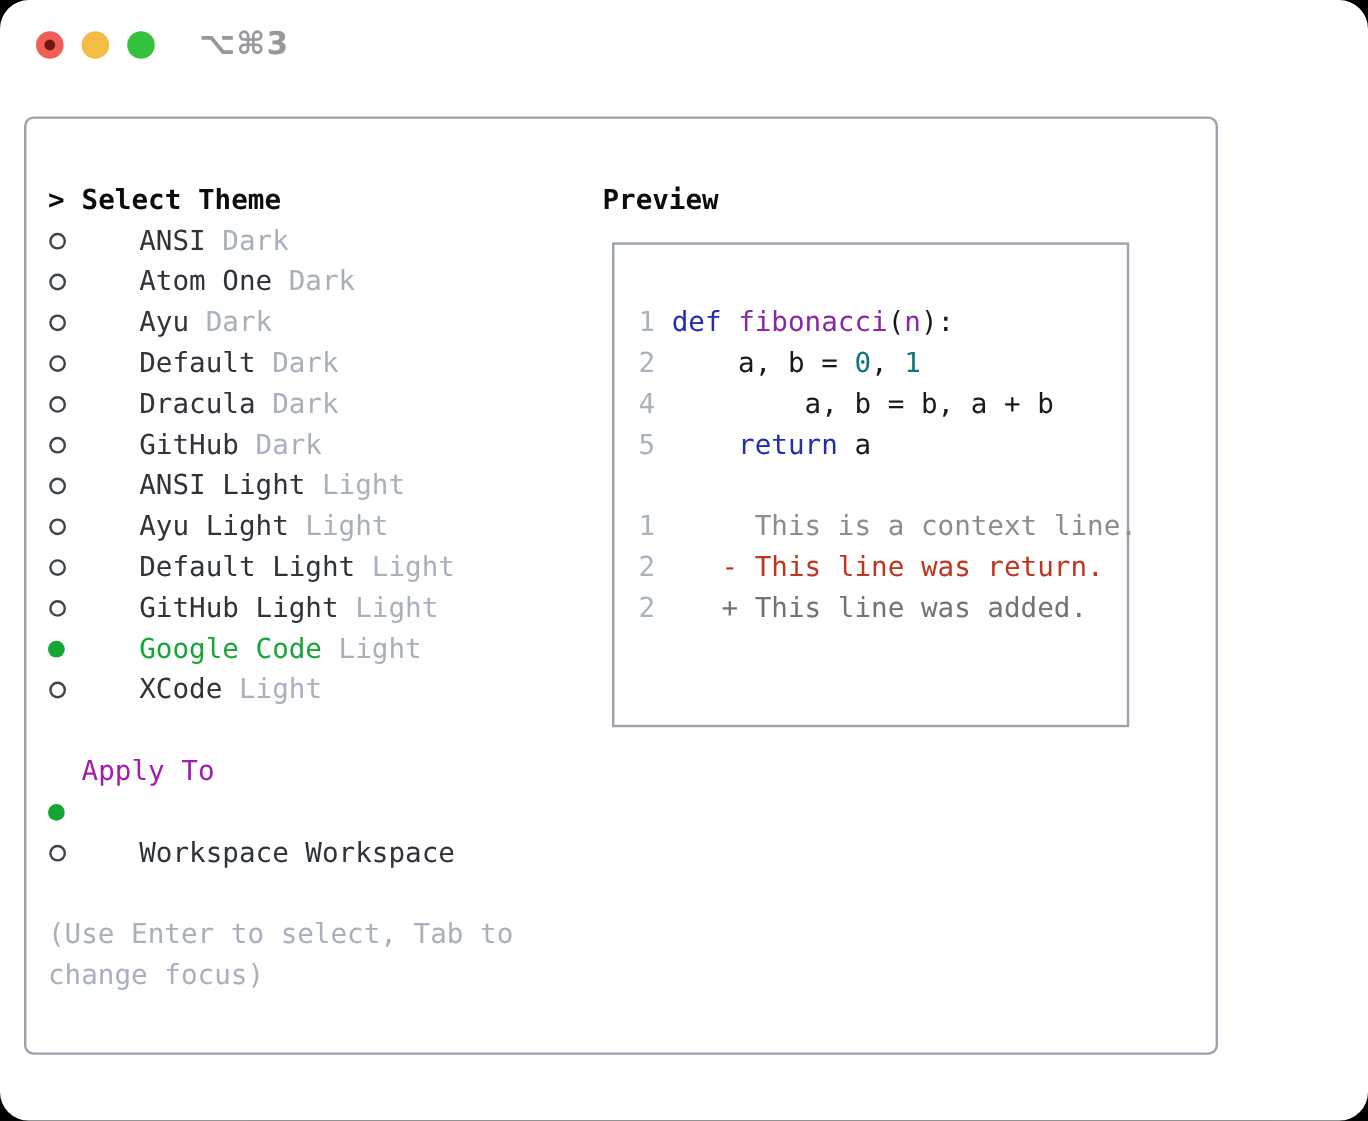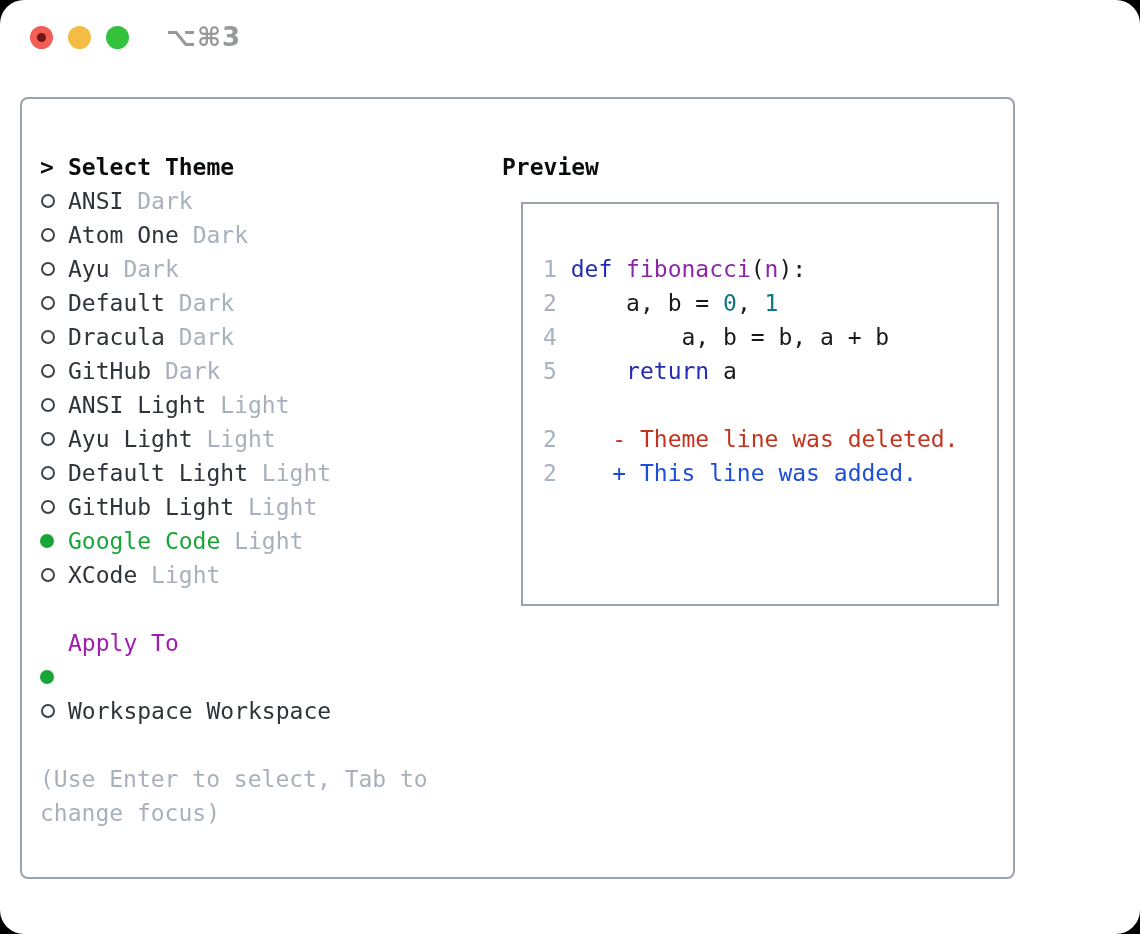--- a/index.html
+++ b/index.html
@@ -32,45 +32,45 @@
   }
   
   .left-col{position:absolute;left:18px;top:51px;font-size:23px;}
   .row{display:flex;align-items:center;height:34px;white-space:pre;}
   .mk{display:inline-flex;align-items:center;width:28px;flex:0 0 28px;}
   .cursor-glyph{font-weight:bold;color:#0a0c0e;}
   .ring{display:inline-block;width:10px;height:10px;border:2px solid #3e444b;border-radius:50%;margin-left:1px;}
   .dotsel{display:inline-block;width:14px;height:14px;background:#17a636;border-radius:50%;}
   .hdr{font-weight:bold;color:#0a0c0e;text-align:right;}
   .hdr2{color:#a21caf;}
-  .nm{color:#2f343a;margin-right:1ch;}
+  .nm{color:#2f343a;margin-right:1ch;margin-left:48px;}
   .nm.sel{color:#17a636;}
   .nm.nomargin{margin-right:0;}
   .var{color:#a8b0bc;}
   .blank{height:34px;}
   .help-line{height:34px;line-height:34px;white-space:pre;color:#a8b0bc;}
   
   .preview-title{
     position:absolute;left:480px;top:51px;height:34px;line-height:34px;
     font-size:23px;font-weight:bold;color:#0a0c0e;
   }
   .preview-box{
-    position:absolute;left:488px;top:103px;width:478px;height:404px;
-    border:2px solid #99a2ad;box-sizing:border-box;background:#fff;margin-left:11px;
+    position:absolute;left:488px;top:103px;width:431px;height:404px;
+    border:2px solid #99a2ad;box-sizing:border-box;background:#fff;
   }
   .code{position:absolute;left:20px;top:48px;font-size:23px;}
   .code-line{height:34px;line-height:34px;white-space:pre;}
   .num{color:#a9b2bf;}
   .c-kw{color:#222db1;}
   .c-fn{color:#8c26a9;}
   .c-lit{color:#0f7580;}
   .c-pln{color:#17191d;}
   .c-ctx{color:#8b8e91;}
   .c-del{color:#c23420;}
-  .c-add{color:#1d4ed8;}
+  .c-add{color:#737373;}
 </style>
 </head>
 <body>
 
 <div class="window">
 
   <div class="titlebar">
     <span class="tl tl-close">
         <span class="dot-inner"></span>
       </span>
@@ -170,19 +170,20 @@
     </div>
 
     <div class="preview-title">Preview</div>
     <div class="preview-box">
       <div class="code">
           <div class="code-line"><span class="num">1 </span><span class="c-kw">def</span><span class="c-pln"> </span><span class="c-fn">fibonacci</span><span class="c-pln">(</span><span class="c-fn">n</span><span class="c-pln">):</span></div>
           <div class="code-line"><span class="num">2 </span><span class="c-pln">    a, b = </span><span class="c-lit">0</span><span class="c-pln">, </span><span class="c-lit">1</span></div>
           <div class="code-line"><span class="num">4 </span><span class="c-pln">        a, b = b, a + b</span></div>
           <div class="code-line"><span class="num">5 </span><span class="c-pln">    </span><span class="c-kw">return</span><span class="c-pln"> a</span></div>
           <div class="code-line"><span class="num"></span></div>
-          <div class="code-line"><span class="num">2 </span><span class="c-del">   - Theme line was deleted.</span></div>
+          <div class="code-line"><span class="num">1 </span><span class="c-ctx">     This is a context line.</span></div>
+          <div class="code-line"><span class="num">2 </span><span class="c-del">   - This line was return.</span></div>
           <div class="code-line"><span class="num">2 </span><span class="c-add">   + This line was added.</span></div>
         </div>
     </div>
 
   </div>
 </div>
 
 </body></html>

